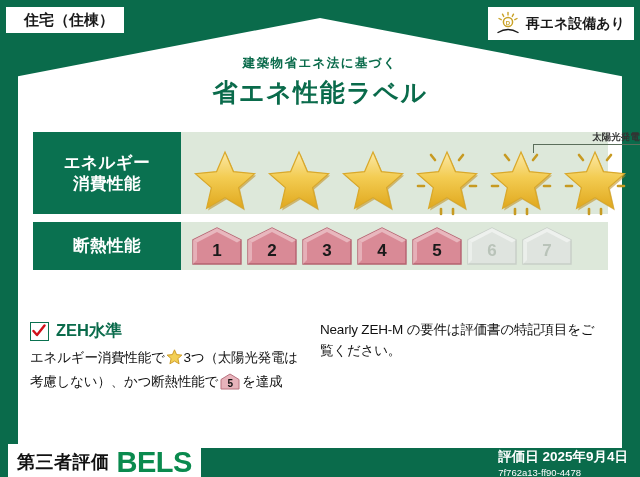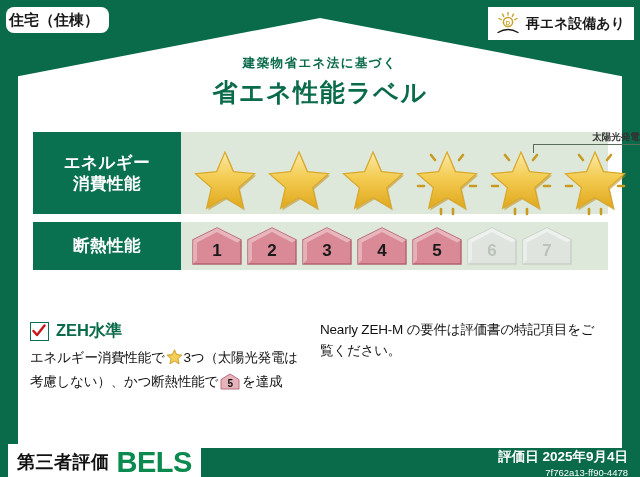--- a/index.html
+++ b/index.html
@@ -20,26 +20,25 @@
     position:absolute;
     left:18px;top:18px;
     width:604px;height:441px;
     background:#ffffff;
     clip-path:polygon(0% 13.2%, 50% 0%, 100% 13.2%, 100% 100%, 0% 100%);
   }
   
   #category-tag{
     position:absolute;left:6px;top:7px;
     background:#ffffff;
-    padding:5px 10px 6px 3px;
+    padding:5px 10px 6px 18px;
     font-size:15px;font-weight:bold;color:#1a1a1a;
     letter-spacing:0px;
     z-index:6;
     line-height:1;
-    border-radius:8px;
   }
   
   #renewable-badge{
     position:absolute;right:6px;top:7px;
     background:#ffffff;
     padding:4px 9px 5px 7px;
     z-index:6;
     display:flex;align-items:center;gap:5px;
     line-height:1;
   }
@@ -162,21 +161,21 @@
     display:flex;align-items:center;gap:7px;
     line-height:1;
   }
   #bels-tag .bels-jp{font-size:18px;font-weight:bold;color:#111;letter-spacing:0.5px;}
   #bels-tag .bels-en{font-size:29px;font-weight:bold;color:#0a8a4e;letter-spacing:-0.5px;}
   #building-name{
     color:#ffffff;font-size:14px;margin-left:9px;
     letter-spacing:0px;white-space:nowrap;
   }
   #footer-right{
-    margin-left:auto;margin-right:12px;text-align:right;color:#fff;
+    margin-left:auto;margin-right:12px;color:#fff;
   }
   #eval-date{font-size:13.5px;font-weight:bold;letter-spacing:0px;}
   #eval-id{font-size:9.5px;margin-top:1px;letter-spacing:0px;}
 </style>
 </head>
 <body>
 
 <div id="label-root">
 
   <div id="inner-sheet"></div>

